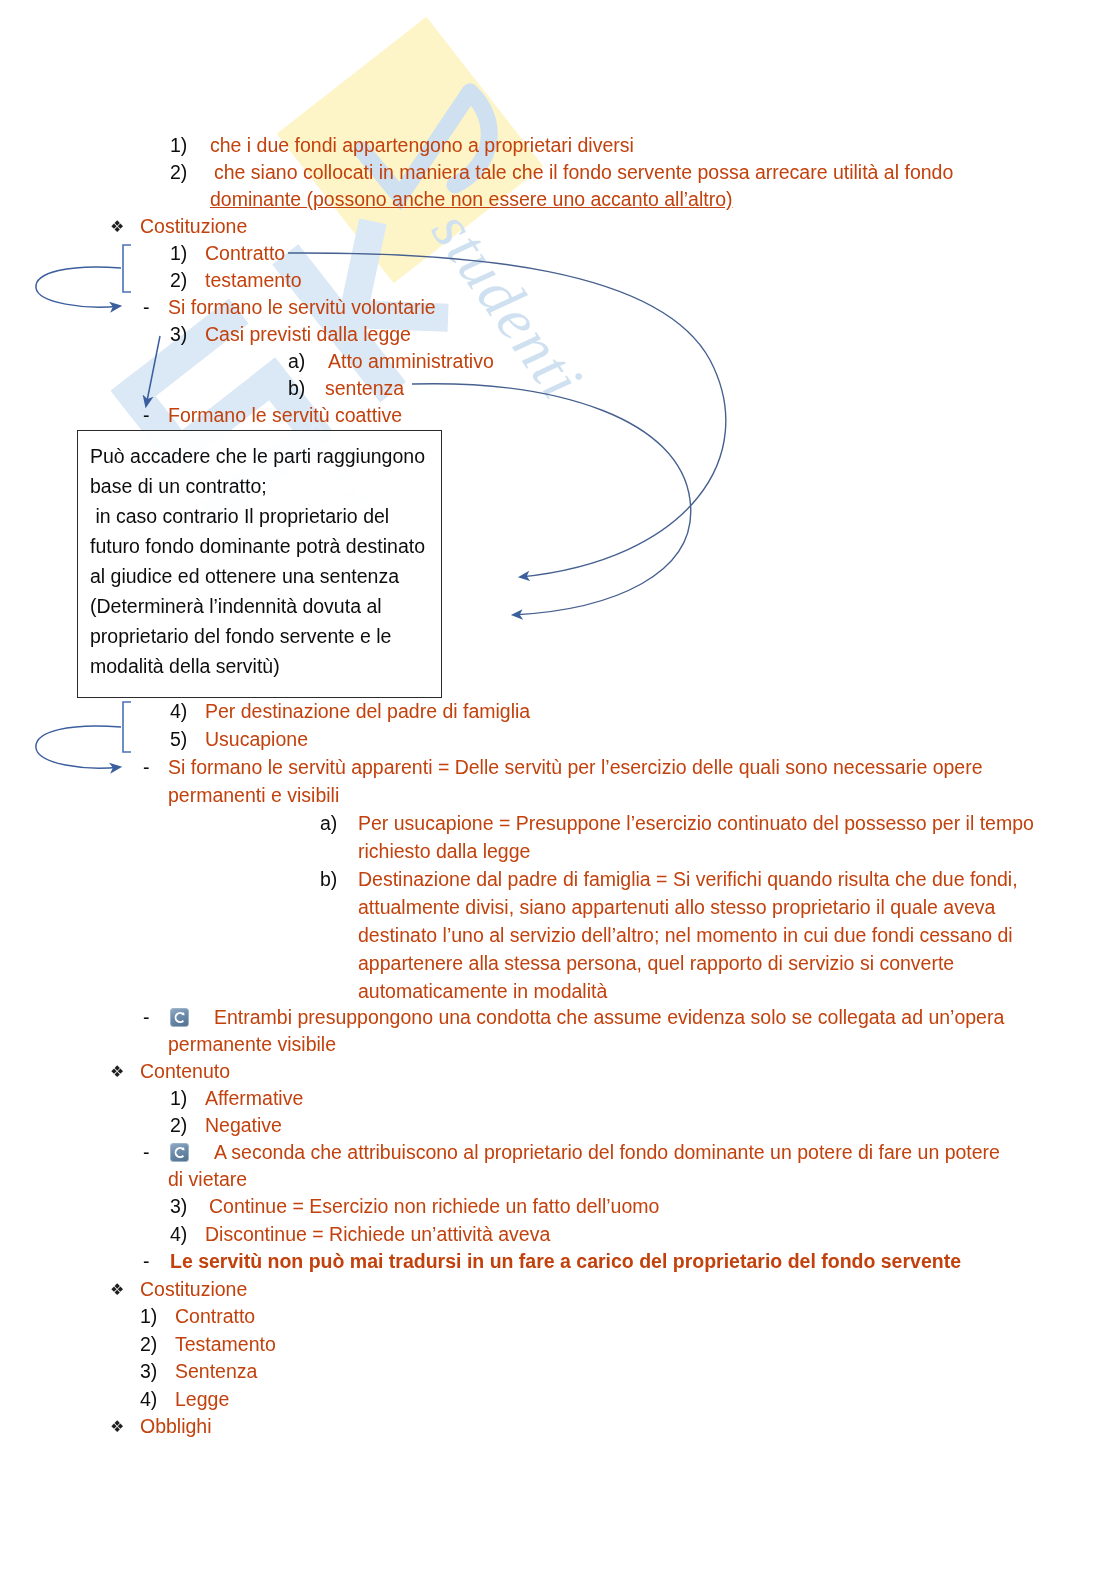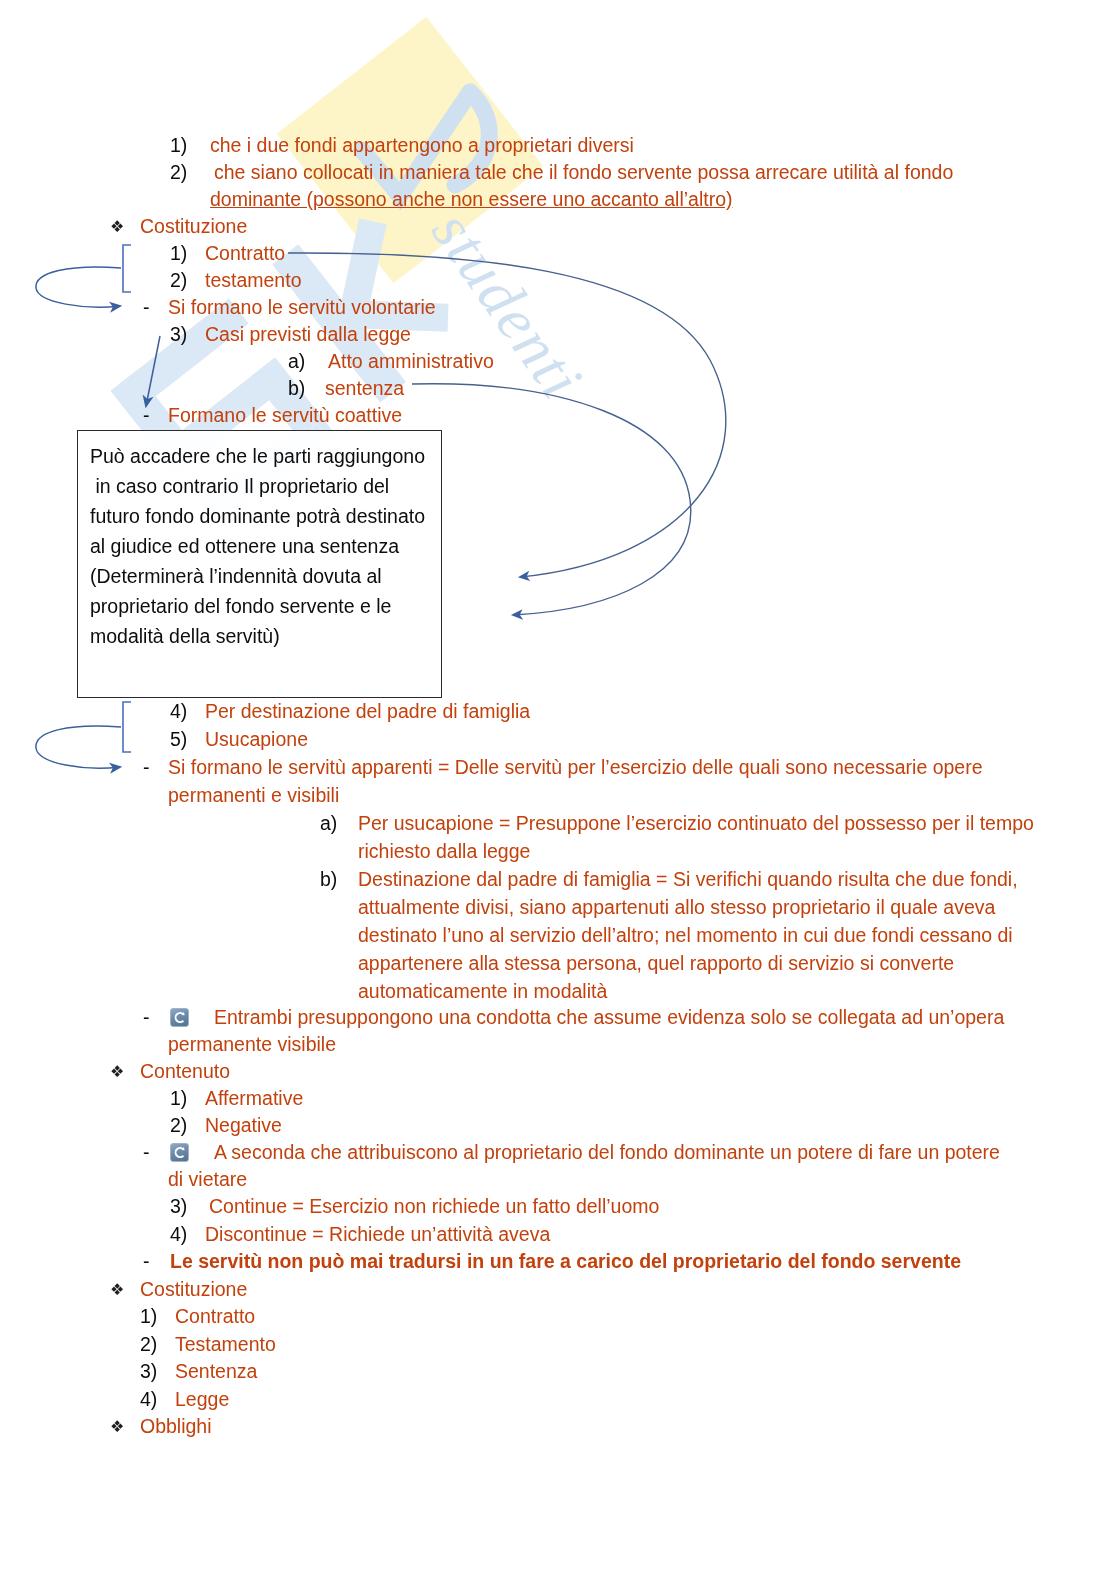--- a/index.html
+++ b/index.html
@@ -193,20 +193,21 @@
     <div class="line" style="left:328px; top:348px;">Atto amministrativo</div>
 
     <div class="marker" style="left:288px; top:375px;">b)</div>
     <div class="line" style="left:325px; top:375px;">sentenza</div>
 
     <div class="marker marker-dash" style="left:143px; top:402px;">-</div>
     <div class="line" style="left:168px; top:402px;">Formano le servitù coattive</div>
 
     <div class="notebox" style="left:77px; top:430px; width:365px; height:268px; padding:10px 12px 0 12px;">
       <p>Può accadere che le parti raggiungono</p>
+      <p>base di un contratto;</p>
       <p> in caso contrario Il proprietario del</p>
       <p>futuro fondo dominante potrà destinato</p>
       <p>al giudice ed ottenere una sentenza</p>
       <p>(Determinerà l’indennità dovuta al</p>
       <p>proprietario del fondo servente e le</p>
       <p>modalità della servitù)</p>
     </div>
 
     <div class="marker" style="left:170px; top:698px;">4)</div>
     <div class="line" style="left:205px; top:698px;">Per destinazione del padre di famiglia</div>

